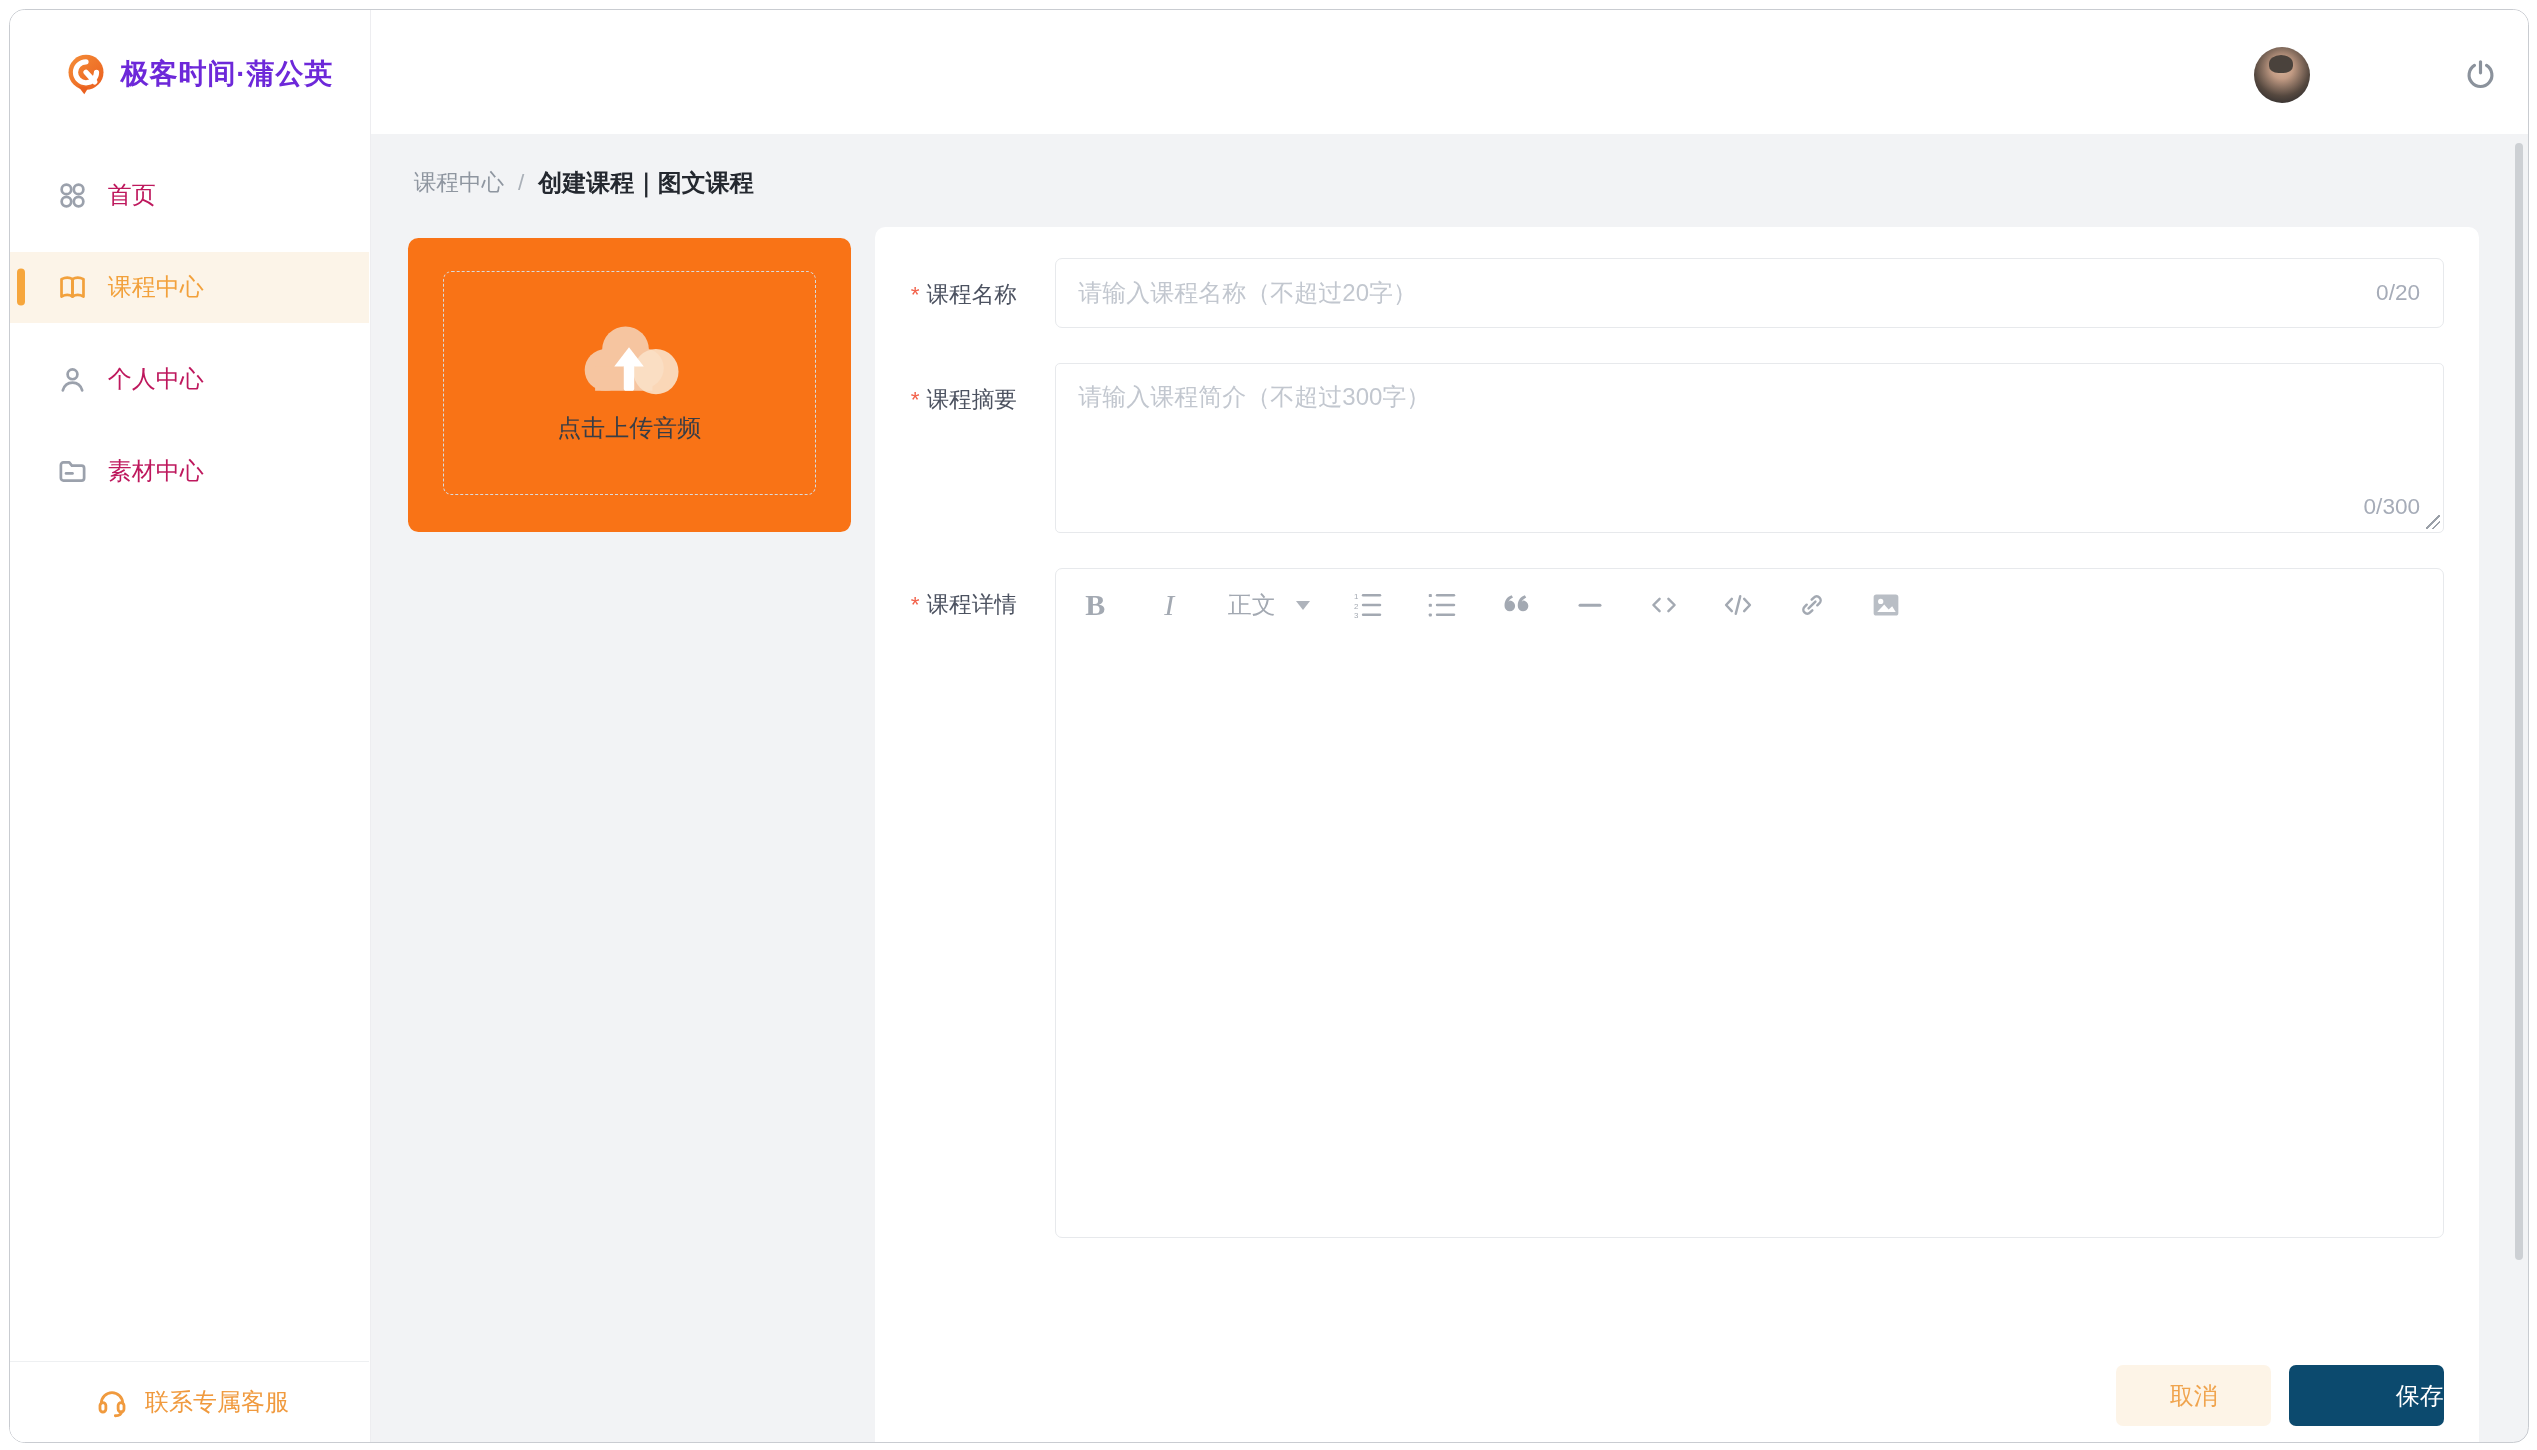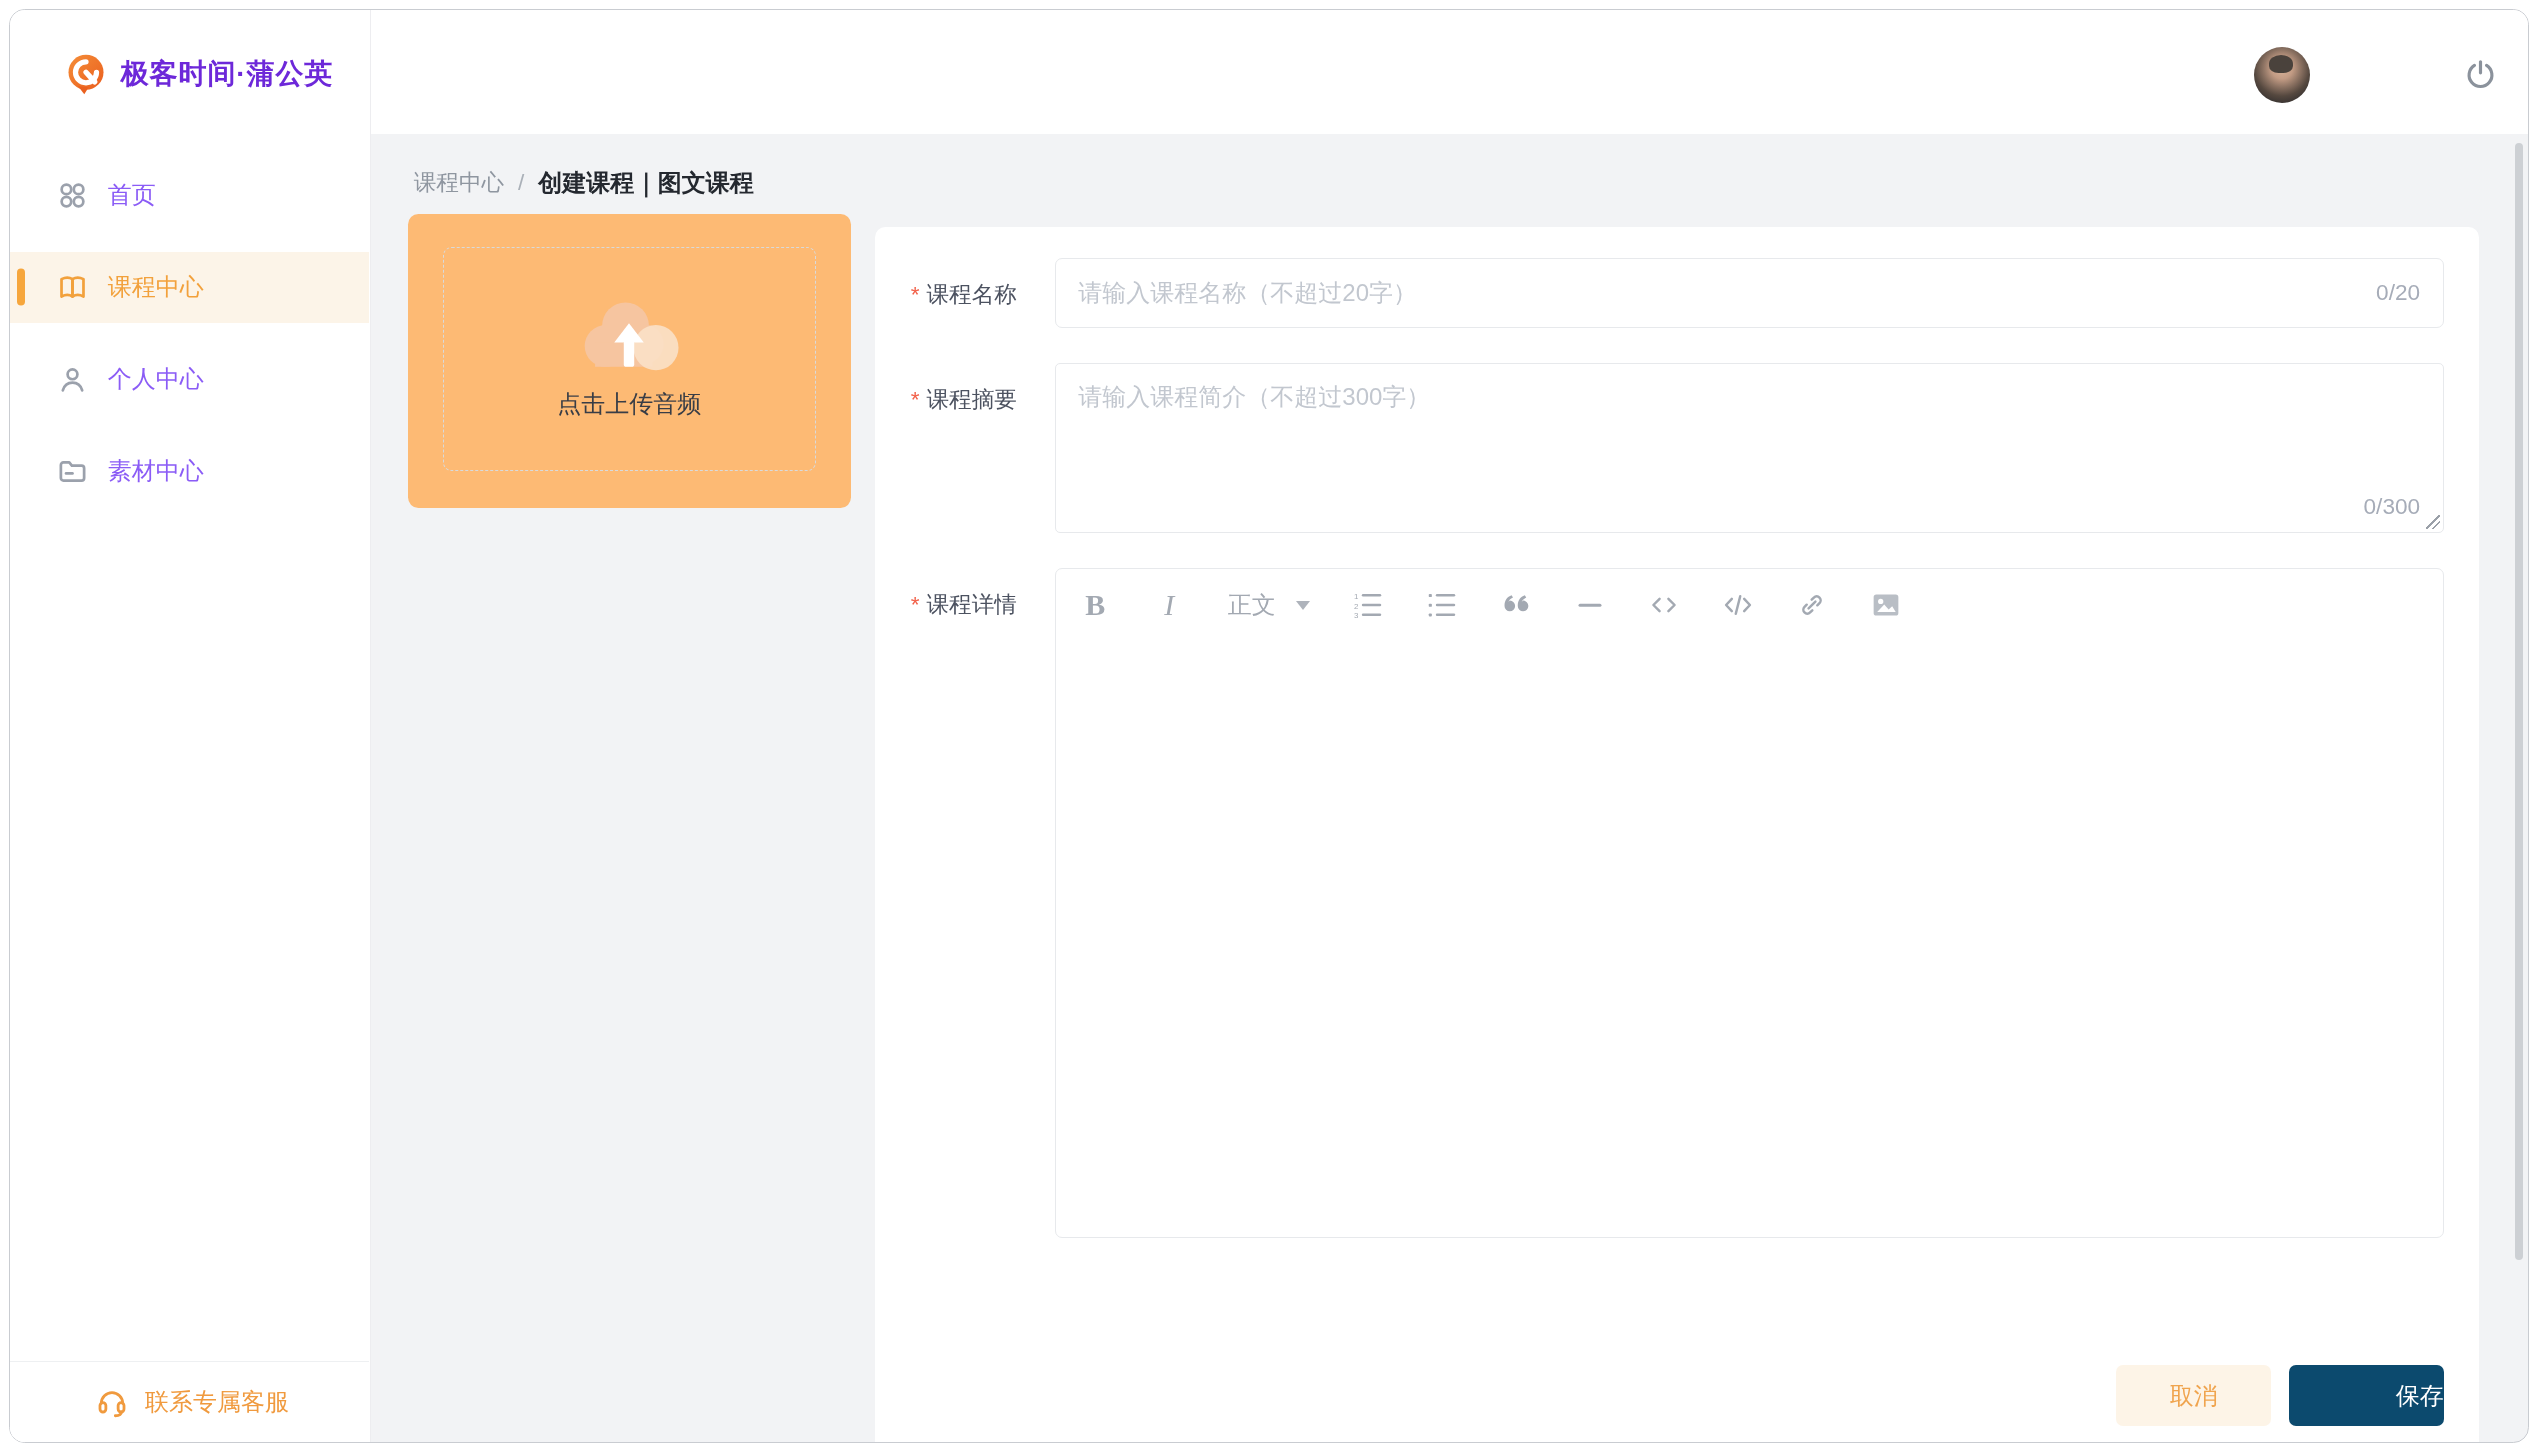--- a/index.html
+++ b/index.html
@@ -15,21 +15,21 @@
   .sidebar { position:absolute; left:0; top:0; bottom:0; width:361px;
              background:#fff; border-right:0.9px solid #ededf0; z-index:5; }
   .logo { position:absolute; left:55px; top:43px; display:flex; align-items:center; }
   .logo svg { width:42px; height:42px; }
   .logo .brand-text { margin-left:14px; font-size:28px; font-weight:700; color:#6d28d9; letter-spacing:0.9px; }
 
   .nav { position:absolute; left:0; top:150px; right:0.9px; }
   .nav-item { position:relative; height:71px; margin-bottom:21px;
               display:flex; align-items:center; padding-left:47px; cursor:pointer; }
   .nav-item .nico { width:31px; height:31px; flex:0 0 31px; }
-  .nav-item .nlabel { margin-left:20px; font-size:24px; color:#8b5cf6; }
+  .nav-item .nlabel { margin-left:20px; font-size:24px; color:#be185d; }
   .nav-item.active { background:#fcf4e8; }
   .nav-item.active .nlabel { color:#f2a13c; }
   .active-pill { position:absolute; left:7.8px; top:50%; transform:translateY(-50%);
                  width:7.8px; height:37px; border-radius:4.3px; background:#f6a63c; }
 
   .side-footer { position:absolute; left:0; right:0.9px; bottom:0; height:81px;
                  border-top:0.9px solid #eef0f2; display:flex; align-items:center;
                  padding-left:86px; background:#fff; cursor:pointer; }
   .side-footer svg { width:32px; height:32px; }
   .side-footer .sflabel { margin-left:17.4px; font-size:24px; color:#f09a3e; }
@@ -46,22 +46,22 @@
 
   
   .main { position:absolute; left:361px; top:124px; right:0; bottom:0; }
 
   .breadcrumb { position:absolute; left:43px; top:33px; display:flex; align-items:center; }
   .bc-parent { font-size:22.6px; color:#8f96a0; cursor:pointer; }
   .bc-sep { font-size:22.6px; color:#aab0b8; margin:0 14px; }
   .bc-current { font-size:24px; color:#24282f; font-weight:700; }
 
   
-  .upload-card { position:absolute; left:37px; top:80px; width:443px; height:294px;
-                 background:#fdba74; border-radius:10.4px; }
+  .upload-card { position:absolute; left:37px; top:104px; width:443px; height:294px;
+                 background:#f97316; border-radius:10.4px; }
   .upload-drop { position:absolute; left:35px; top:33px; right:35px; bottom:37px;
                  border:1.7px dashed #d8dadc; border-radius:8.7px; cursor:pointer;
                  display:flex; flex-direction:column; align-items:center; justify-content:center; }
   .upload-drop svg { width:106px; height:77px; }
   .upload-text { margin-top:14px; font-size:24px; color:#383d46; }
 
   
   .form-card { position:absolute; left:504px; top:93px; width:1604px; bottom:0;
                background:#fff; border-radius:10.4px 10.4px 0 0; }
   .form-body { position:absolute; inset:0; padding:31px 35px 0 36px; }

